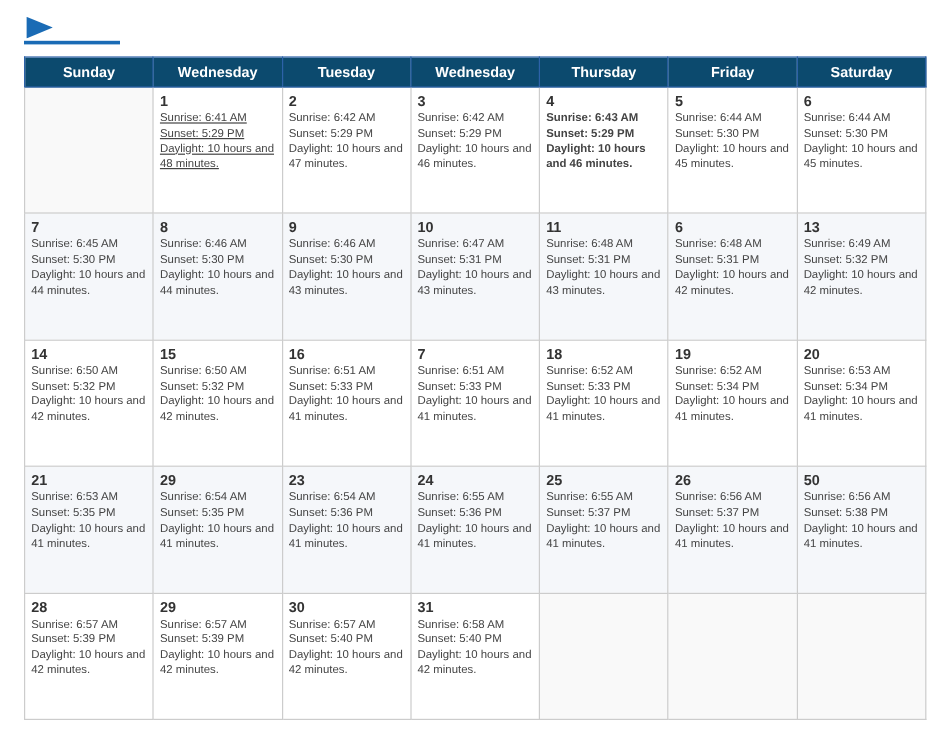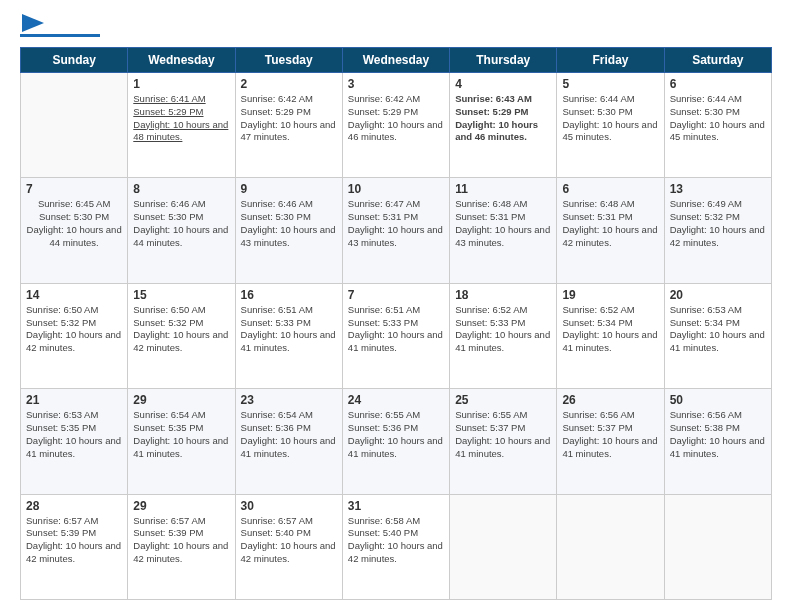--- a/index.html
+++ b/index.html
@@ -163,21 +163,21 @@
           <td>
             <div class="day-number">6</div>
             <div class="day-info" style="white-space: pre-line;">Sunrise: 6:44 AM
 Sunset: 5:30 PM
 Daylight: 10 hours and 45 minutes.</div>
           </td>
         </tr>
         <tr>
           <td>
             <div class="day-number">7</div>
-            <div class="day-info" style="white-space: pre-line; text-align: center;">Sunrise: 6:45 AM
+            <div class="day-info" style="white-space: pre-line;">Sunrise: 6:45 AM
 Sunset: 5:30 PM
 Daylight: 10 hours and 44 minutes.</div>
           </td>
           <td>
             <div class="day-number">8</div>
             <div class="day-info" style="white-space: pre-line;">Sunrise: 6:46 AM
 Sunset: 5:30 PM
 Daylight: 10 hours and 44 minutes.</div>
           </td>
           <td>

